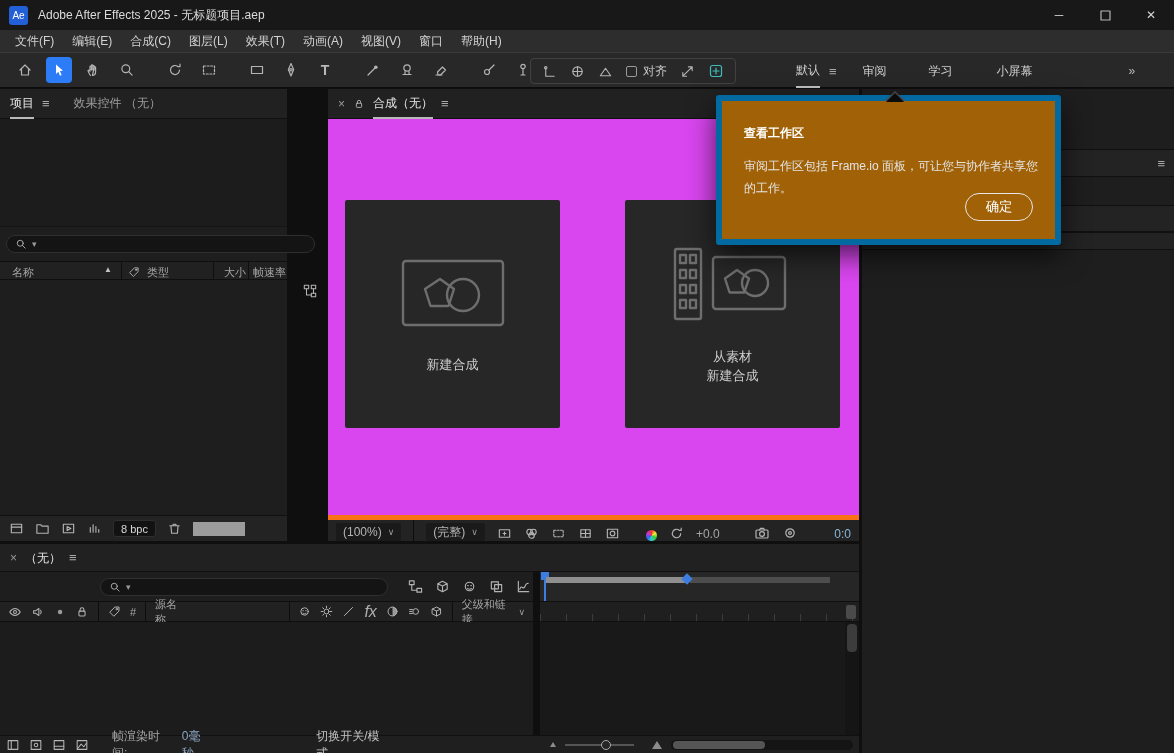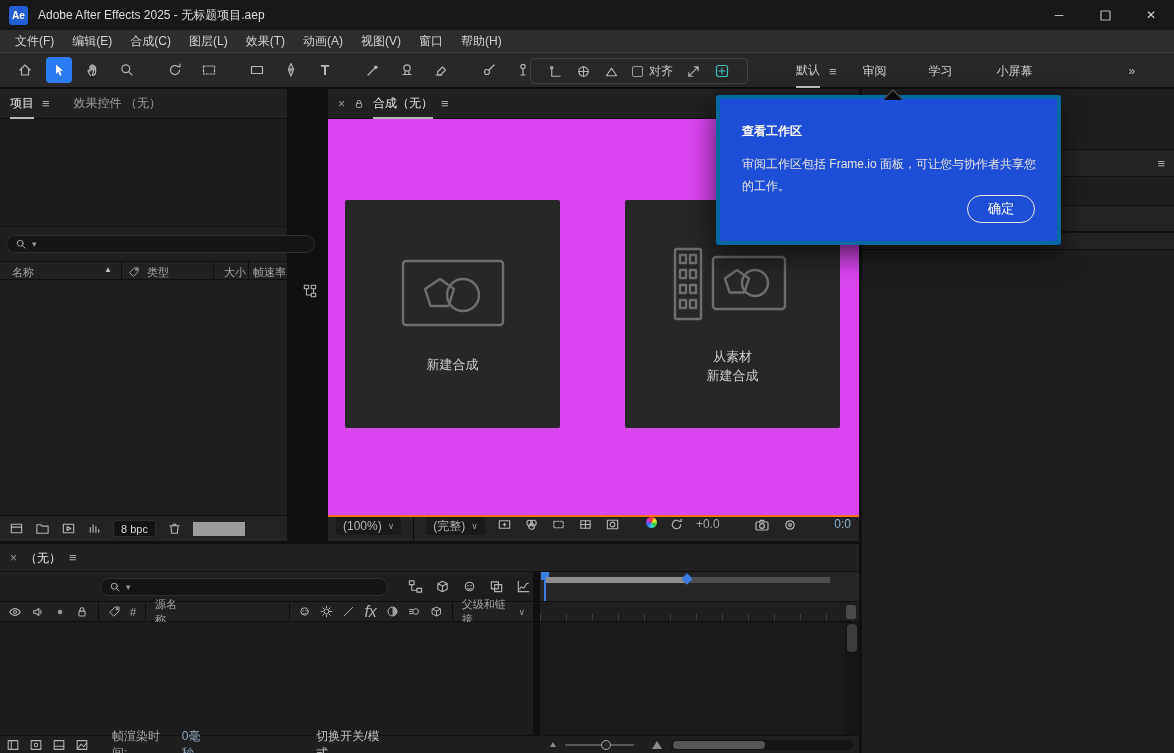--- a/index.html
+++ b/index.html
@@ -7,34 +7,34 @@
 #root{position:relative;width:1174px;height:753px;background:#0f0f0f;color:#c9c9c9;font-size:12px;overflow:hidden;outline:1px solid #3c3c3c}
 .abs{position:absolute}
 .row{display:flex;align-items:center}
 svg.ic{stroke:#b4b4b4;fill:none;stroke-width:1.2;stroke-linecap:round;stroke-linejoin:round;display:block;flex:none}
 .hamb{color:#a9a9a9;font-size:13px;line-height:1}
 .closex{color:#9b9b9b;font-size:12px;line-height:1}
 .caret{color:#9b9b9b;font-size:9px}
 .vsep{width:1px;align-self:stretch;background:#0d0d0d}
 
 #titlebar{left:0;top:0;width:1174px;height:30px;background:#181818;display:flex;align-items:center;padding-left:9px;gap:10px}
-.badge{width:19px;height:19px;border-radius:3px;background:#2360d8;color:#fff;font-size:10px;font-weight:bold;display:flex;align-items:center;justify-content:center;flex:none}
+.badge{width:19px;height:19px;border-radius:3px;background:#2360d8;color:#fff;font-size:10px;font-weight:normal;display:flex;align-items:center;justify-content:center;flex:none}
 #titlebar .title{color:#dcdcdc}
 #win-controls{margin-left:auto;display:flex;height:30px}
 .winbtn{width:46px;height:30px;display:flex;align-items:center;justify-content:center;color:#d6d6d6;font-size:12px}
 
 #menubar{left:0;top:30px;width:1174px;height:22px;background:#2d2d2d;display:flex;align-items:center;padding-left:6px}
 .menu-item{padding:0 9px;color:#d2d2d2;height:22px;display:flex;align-items:center}
 
 #toolbar{left:0;top:52px;width:1174px;height:36px;background:#282828;border-top:1px solid #3a3a3a;border-bottom:1px solid #0c0c0c;display:flex;align-items:center;padding-left:12px;gap:8px}
 .tool{width:26px;height:26px;border-radius:4px;display:flex;align-items:center;justify-content:center;flex:none}
 .tool.active{background:#2d7cf7}
 .gapL{margin-left:14px}
 .glyphT{font-weight:bold;font-size:14px;color:#b9b9b9}
-#snap-group{position:absolute;left:530px;top:5px;height:26px;border:1px solid #424242;border-radius:4px;display:flex;align-items:center;gap:13px;padding:0 17px}
+#snap-group{position:absolute;left:530px;top:5px;height:26px;border:1px solid #424242;border-radius:4px;display:flex;align-items:center;gap:13px;padding:0 11px}
 .checkbox{width:11px;height:11px;border:1px solid #9a9a9a;border-radius:2px;flex:none}
 #workspaces{position:absolute;left:796px;top:1px;height:34px;display:flex;align-items:center}
 .ws{height:34px;display:flex;align-items:center;color:#cfcfcf}
 .ws.active{border-bottom:2px solid #c4c4c4}
 
 .panel{background:#1e1e1e}
 .tabstrip{display:flex;align-items:center;height:30px;background:#212121;border-bottom:1px solid #101010;padding:0 10px;gap:8px}
 .paneltab{color:#9e9e9e}
 .paneltab.active{color:#e6e6e6;border-bottom:2px solid #b9b9b9;padding:6px 0 5px}
 .searchbox{background:#141414;border:1px solid #2f2f2f;border-radius:9px;height:18px;display:flex;align-items:center;padding:0 8px;gap:5px}
@@ -45,21 +45,21 @@
 #proj-cols{position:absolute;left:0;top:172px;width:100%;height:19px;background:#212121;border-top:1px solid #0f0f0f;border-bottom:1px solid #0f0f0f;color:#a5a5a5;font-size:11px}
 #proj-cols .vline{position:absolute;top:0;width:1px;height:100%;background:#0f0f0f}
 #proj-bottom{position:absolute;left:0;bottom:0;width:100%;height:26px;background:#232323;border-top:1px solid #101010;display:flex;align-items:center;gap:11px;padding:0 9px}
 .bpc-well{background:#121212;border:1px solid #2e2e2e;border-radius:3px;height:17px;display:flex;align-items:center;padding:0 7px;color:#d8d8d8;font-size:11px}
 .swatch{width:52px;height:14px;background:#9c9c9c;flex:none}
 
 #comp-panel{left:328px;top:89px;width:531px;height:452px}
 #comp-content{position:absolute;left:0;top:30px;width:100%;height:396px;background:#d946ef}
 .bigcard{position:absolute;top:81px;width:215px;height:228px;background:#272727;border-radius:2px;display:flex;flex-direction:column;align-items:center;justify-content:center;gap:22px}
 .bigcard .lbl{color:#cfcfcf;font-size:13px;text-align:center;line-height:1.5}
-#comp-bottom{position:absolute;left:0;bottom:0;width:100%;height:26px;background:#232323;border-top:2px solid #f97316;display:flex;align-items:flex-start;gap:12px;padding:0 8px}
+#comp-bottom{position:absolute;left:0;bottom:0;width:100%;height:26px;background:#232323;border-top:5px solid #f97316;display:flex;align-items:flex-end;gap:12px;padding:0 8px}
 .flat-dd{display:flex;align-items:center;gap:6px;background:#1a1a1a;border-radius:2px;height:18px;padding:0 7px;color:#b5b5b5}
 .colordot{width:11px;height:11px;border-radius:50%;background:conic-gradient(#e33,#ee3,#3c3,#3cc,#36e,#c3c,#e33);flex:none}
 .timecode{color:#8ab6d6;margin-left:auto}
 
 #right-panel{left:862px;top:89px;width:312px;height:664px}
 .rp-header{background:#232323;border-top:1px solid #101010;border-bottom:1px solid #101010;display:flex;align-items:center;padding:0 9px}
 
 #timeline-panel{left:0;top:544px;width:859px;height:209px}
 #tl-toolbar{position:absolute;left:0;top:28px;width:533px;height:29px;display:flex;align-items:center;gap:12px;padding-left:12px}
 #tl-search{width:288px;margin-left:88px}
@@ -81,21 +81,21 @@
 .vs-handle{position:absolute;left:2px;top:2px;width:10px;height:28px;background:#3c3c3c;border-radius:4px}
 .tri{width:0;height:0;border-left:5px solid transparent;border-right:5px solid transparent;border-bottom:8px solid #8b8b8b}
 .tri.small{border-left-width:3px;border-right-width:3px;border-bottom-width:5px}
 .slider-line{width:72px;height:2px;background:#555}
 .slider-knob{width:10px;height:10px;border-radius:50%;border:1px solid #a9a9a9;background:#262626;flex:none}
 .hscroll{width:190px;height:10px;background:#141414;border-radius:5px;position:relative}
 .hscroll .hnd{position:absolute;left:2px;top:1px;width:92px;height:8px;background:#555;border-radius:4px}
 .dimtext{color:#a5a5a5}
 .valblue{color:#8ba6c0}
 
-#popup{left:716px;top:95px;width:345px;height:150px;background:#1d4ed8;border:4px solid #0369a1;border-radius:3px;box-shadow:0 10px 28px rgba(0,0,0,.65);z-index:50;padding:24px 22px 0}
+#popup{left:716px;top:95px;width:345px;height:150px;background:#a16207;border:6px solid #0369a1;border-radius:3px;box-shadow:0 10px 28px rgba(0,0,0,.65);z-index:50;padding:24px 22px 0}
 #popup .arrow-b{position:absolute;left:163px;top:-10px;width:0;height:0;border-left:10px solid transparent;border-right:10px solid transparent;border-bottom:10px solid #474747}
 #popup .arrow-f{position:absolute;left:164px;top:-8px;width:0;height:0;border-left:9px solid transparent;border-right:9px solid transparent;border-bottom:9px solid #0b0b0b}
 #popup .ptitle{font-weight:bold;color:#ffffff;margin-bottom:14px}
 #popup .pbody{color:#e3e3e3;line-height:1.8;width:302px}
 #popup .okbtn{position:absolute;right:22px;bottom:18px;width:68px;height:28px;border:1px solid #e6e6e6;border-radius:14px;background:transparent;color:#fff;display:flex;align-items:center;justify-content:center}
 </style>
 </head>
 <body>
 
 <div id="root">

